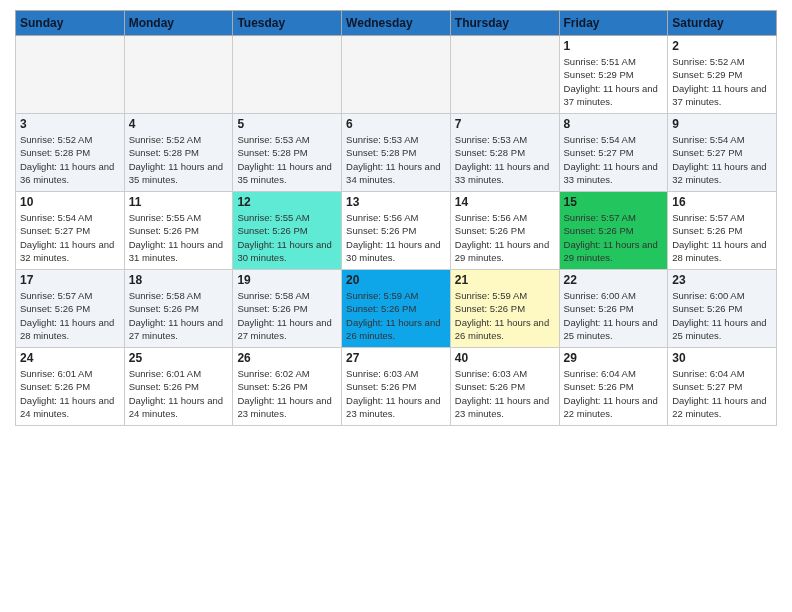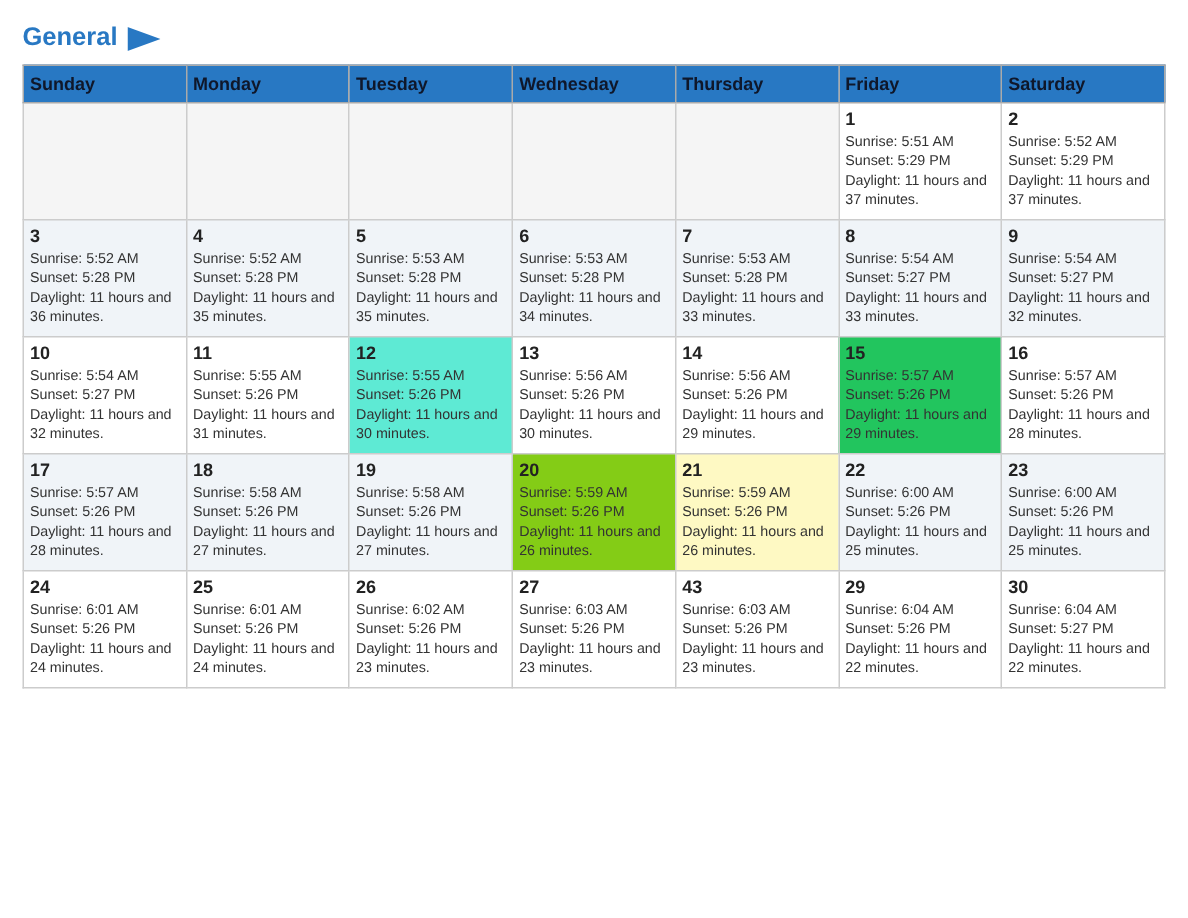--- a/index.html
+++ b/index.html
@@ -80,39 +80,20 @@
       line-height: 1.4;
     }
     .empty-cell {
       background: #f9f9f9;
     }
   </style>
 </head>
 <body>
 
 <div class="page">
-  <div class="header">
-    <div class="logo">
-      <div>
-        <div style="display:flex;align-items:center;">
-          <div style="font-size:17px;font-weight:bold;color:#333;line-height:1.15;">
-            <span style="color:#2878c3;">General</span>
-            <svg width="22" height="16" viewBox="0 0 22 16" style="vertical-align:middle;margin-left:2px;" xmlns="http://www.w3.org/2000/svg">
-              <polygon points="0,0 22,8 0,16" fill="#2878c3"></polygon>
-            </svg>
-          </div>
-        </div>
-        <div style="font-size:17px;font-weight:bold;color:#333;line-height:1.15;"></div>
-      </div>
-    </div>
-    <div class="title-block">
-      <div class="month-title"></div>
-      <div class="location"></div>
-    </div>
-  </div>
 
   <table class="calendar-table">
     <thead>
       <tr>
       <th>Sunday</th>
           <th>Monday</th>
           <th>Tuesday</th>
           <th>Wednesday</th>
           <th>Thursday</th>
           <th>Friday</th>
@@ -201,21 +182,21 @@
             <div class="day-info">Sunrise: 5:57 AM<br>Sunset: 5:26 PM<br>Daylight: 11 hours and 28 minutes.</div>
           </td>
           <td style="background: rgb(240, 244, 248); margin-left: 12px;">
             <div class="day-num">18</div>
             <div class="day-info">Sunrise: 5:58 AM<br>Sunset: 5:26 PM<br>Daylight: 11 hours and 27 minutes.</div>
           </td>
           <td style="background: rgb(240, 244, 248);">
             <div class="day-num">19</div>
             <div class="day-info">Sunrise: 5:58 AM<br>Sunset: 5:26 PM<br>Daylight: 11 hours and 27 minutes.</div>
           </td>
-          <td style="background: #84cc16;">
+          <td style="background: #0ea5e9;">
             <div class="day-num">20</div>
             <div class="day-info">Sunrise: 5:59 AM<br>Sunset: 5:26 PM<br>Daylight: 11 hours and 26 minutes.</div>
           </td>
           <td style="background: #fef9c3;">
             <div class="day-num">21</div>
             <div class="day-info">Sunrise: 5:59 AM<br>Sunset: 5:26 PM<br>Daylight: 11 hours and 26 minutes.</div>
           </td>
           <td style="background: rgb(240, 244, 248);">
             <div class="day-num">22</div>
             <div class="day-info">Sunrise: 6:00 AM<br>Sunset: 5:26 PM<br>Daylight: 11 hours and 25 minutes.</div>
@@ -236,21 +217,21 @@
           </td>
           <td style="background: rgb(255, 255, 255);">
             <div class="day-num">26</div>
             <div class="day-info">Sunrise: 6:02 AM<br>Sunset: 5:26 PM<br>Daylight: 11 hours and 23 minutes.</div>
           </td>
           <td style="background: rgb(255, 255, 255);">
             <div class="day-num">27</div>
             <div class="day-info">Sunrise: 6:03 AM<br>Sunset: 5:26 PM<br>Daylight: 11 hours and 23 minutes.</div>
           </td>
           <td style="background: rgb(255, 255, 255);">
-            <div class="day-num">43</div>
+            <div class="day-num">40</div>
             <div class="day-info">Sunrise: 6:03 AM<br>Sunset: 5:26 PM<br>Daylight: 11 hours and 23 minutes.</div>
           </td>
           <td style="background: rgb(255, 255, 255);">
             <div class="day-num">29</div>
             <div class="day-info">Sunrise: 6:04 AM<br>Sunset: 5:26 PM<br>Daylight: 11 hours and 22 minutes.</div>
           </td>
           <td style="background: rgb(255, 255, 255);">
             <div class="day-num">30</div>
             <div class="day-info">Sunrise: 6:04 AM<br>Sunset: 5:27 PM<br>Daylight: 11 hours and 22 minutes.</div>
           </td>

